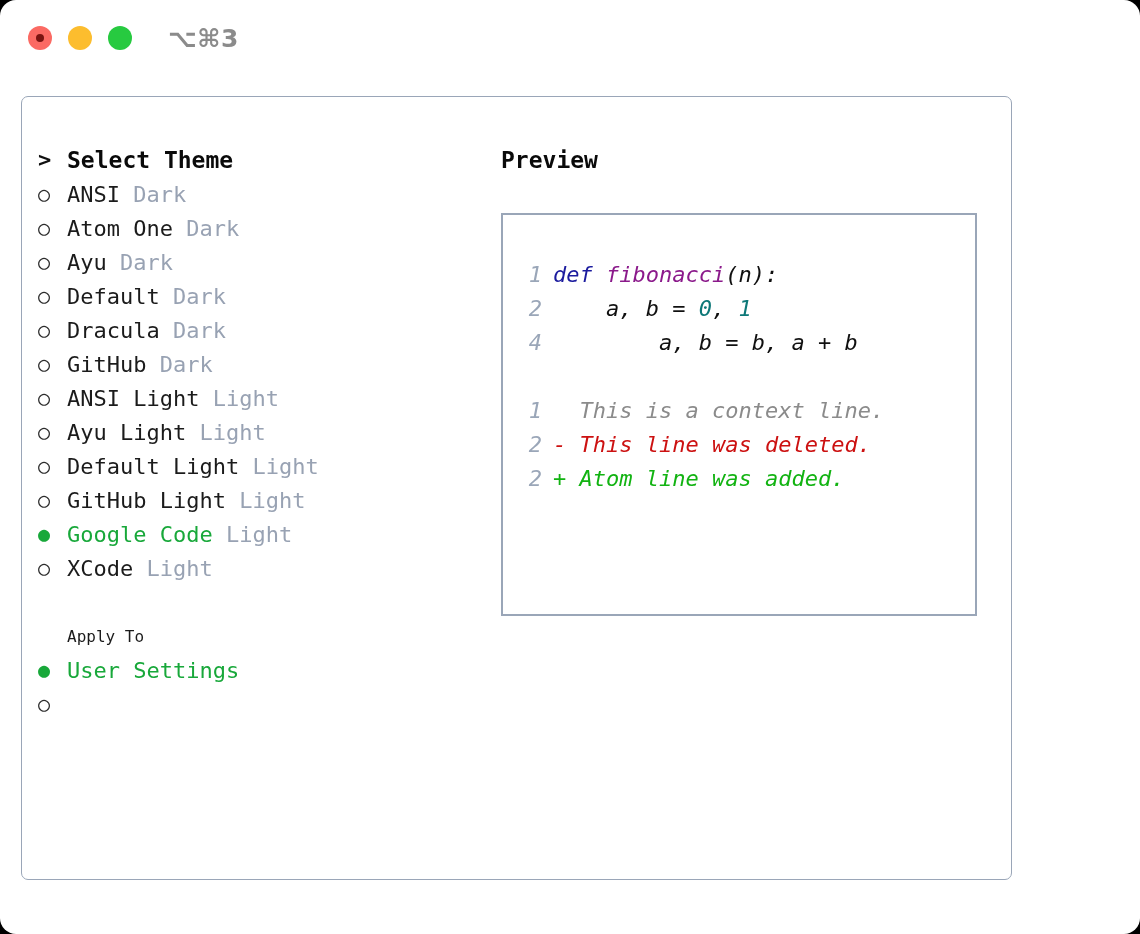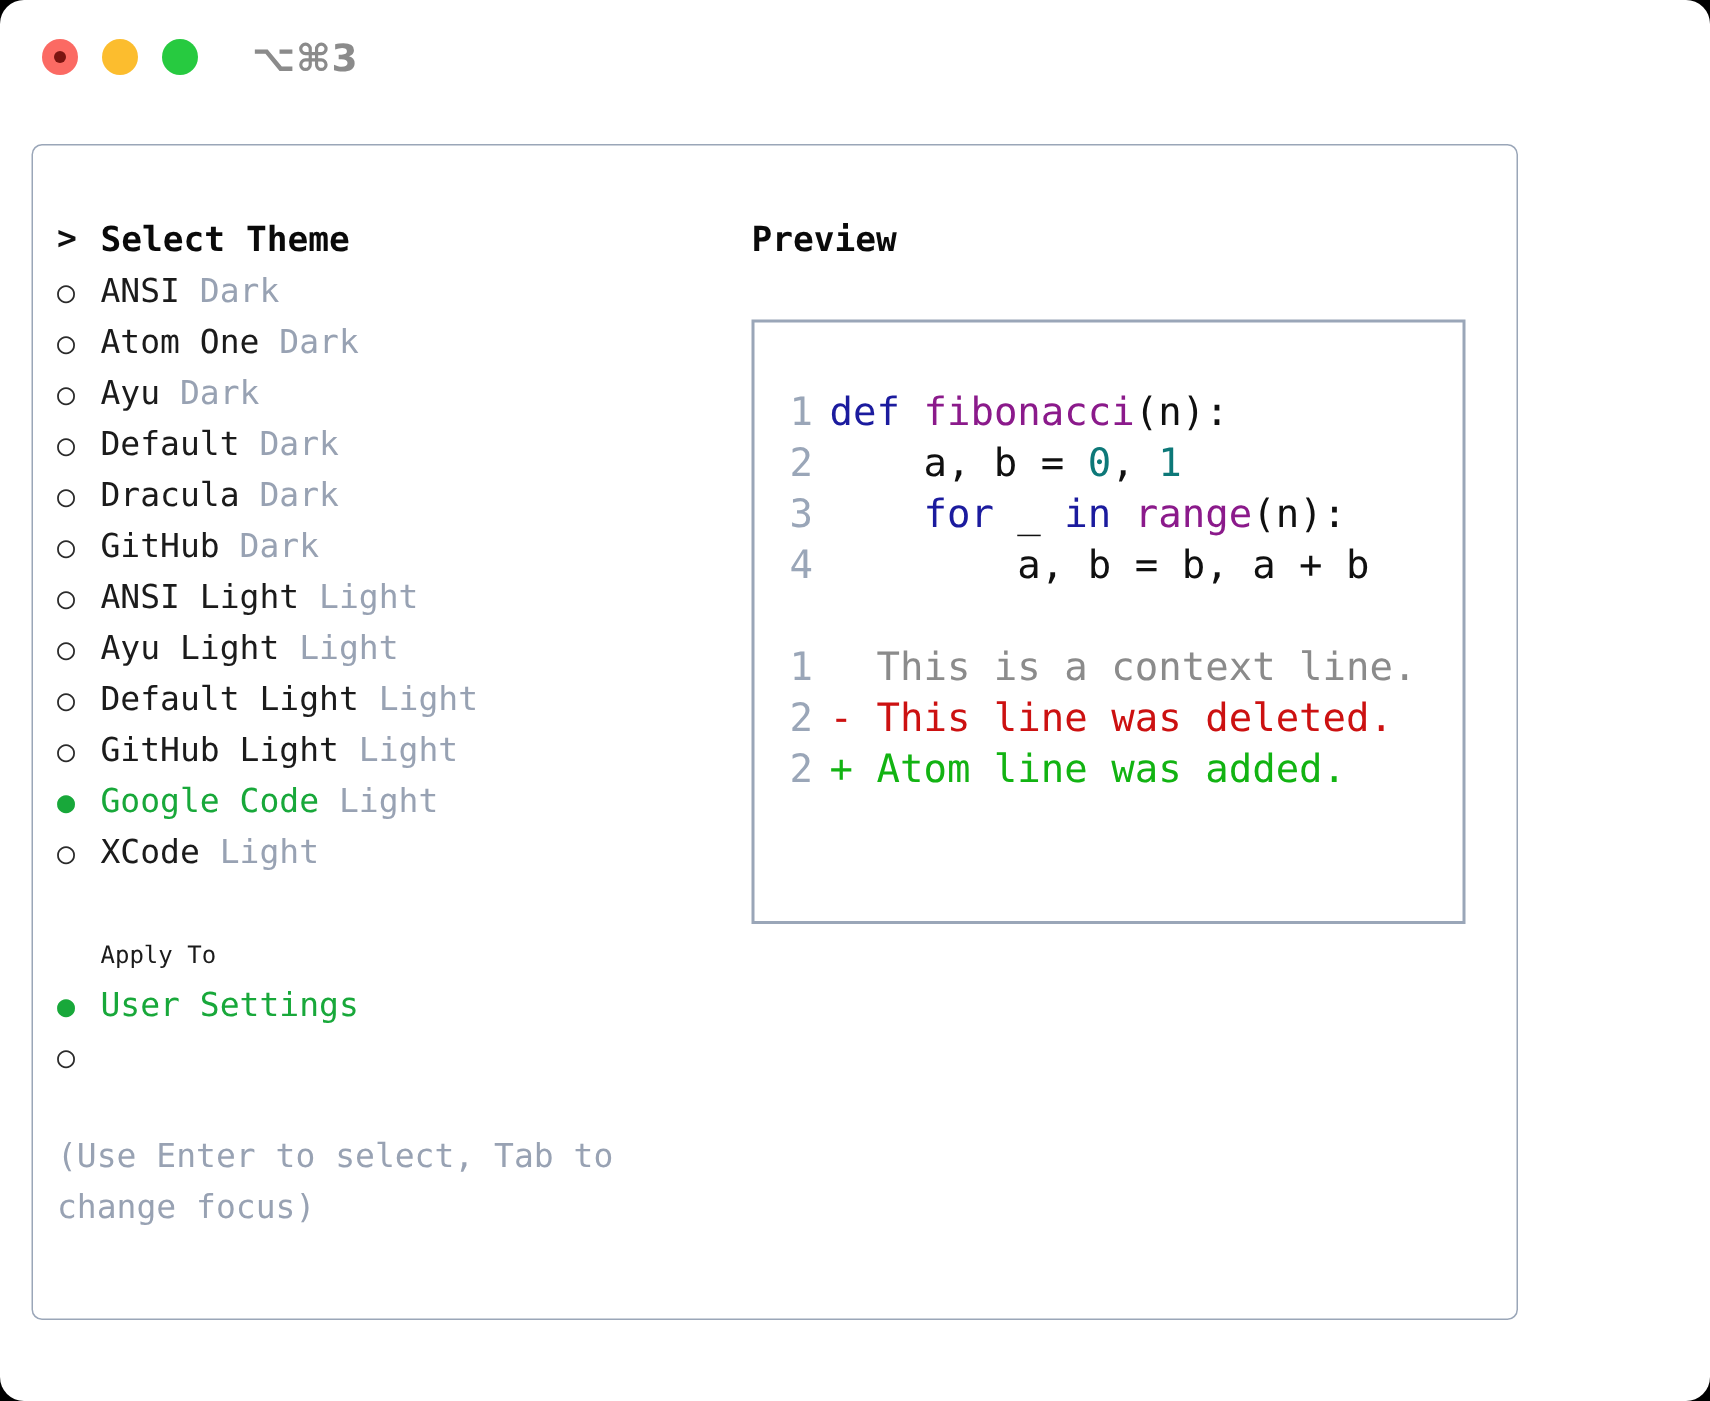--- a/index.html
+++ b/index.html
@@ -154,22 +154,23 @@
   }
   #code-area {
     position: absolute;
     left: 17px;
     top: 43px;
     right: 6px;
   }
   .cline {
     height: 34px;
     line-height: 34px;
-    font-size: 26px;
+    font-size: 22px;
     white-space: pre;
+    font-style: italic;
   }
   .ln {
     display: inline-block;
     width: 22px;
     text-align: right;
     color: #9aa6b8;
   }
   .gap { display: inline-block; width: 11px; }
 
   .tok-kw    { color: #1b1b9e; }
@@ -222,30 +223,28 @@
         <div class="row subheader">
           <span class="marker"> </span>
           <span>Apply To</span>
         </div>
         <div id="apply-items">
             <div class="row"><span class="marker sel">●</span><span class="label selected">User Settings</span></div>
             <div class="row"><span class="marker unsel">○</span></div>
           </div>
       </div>
 
-      <div id="hint">(Use Enter to select, Tab to change focus)</div>
     </div>
 
     <div id="right-col">
       <div id="preview-title">Preview</div>
       <div id="preview-box">
         <div id="code-area">
             <div class="cline"><span class="ln">1</span><span class="gap"></span><span class="tok-kw">def</span><span class="tok-plain"> </span><span class="tok-fn">fibonacci</span><span class="tok-plain">(n):</span></div>
             <div class="cline"><span class="ln">2</span><span class="gap"></span><span class="tok-plain">    a, b = </span><span class="tok-num">0</span><span class="tok-plain">, </span><span class="tok-num">1</span></div>
-            <div class="cline"><span class="ln">3</span><span class="gap"></span><span class="tok-plain">    </span><span class="tok-kw">for</span><span class="tok-plain"> _ </span><span class="tok-kw">in</span><span class="tok-plain"> </span><span class="tok-fn">range</span><span class="tok-plain">(n):</span></div>
             <div class="cline"><span class="ln">4</span><span class="gap"></span><span class="tok-plain">        a, b = b, a + b</span></div>
             <div class="diff-gap"></div>
             <div class="cline"><span class="ln">1</span><span class="gap"></span><span class="d-context">  </span><span class="d-context">This is a context line.</span></div>
             <div class="cline"><span class="ln">2</span><span class="gap"></span><span class="d-del">- </span><span class="d-del">This line was deleted.</span></div>
             <div class="cline"><span class="ln">2</span><span class="gap"></span><span class="d-add">+ </span><span class="d-add">Atom line was added.</span></div>
           </div>
       </div>
     </div>
 
   </div>

